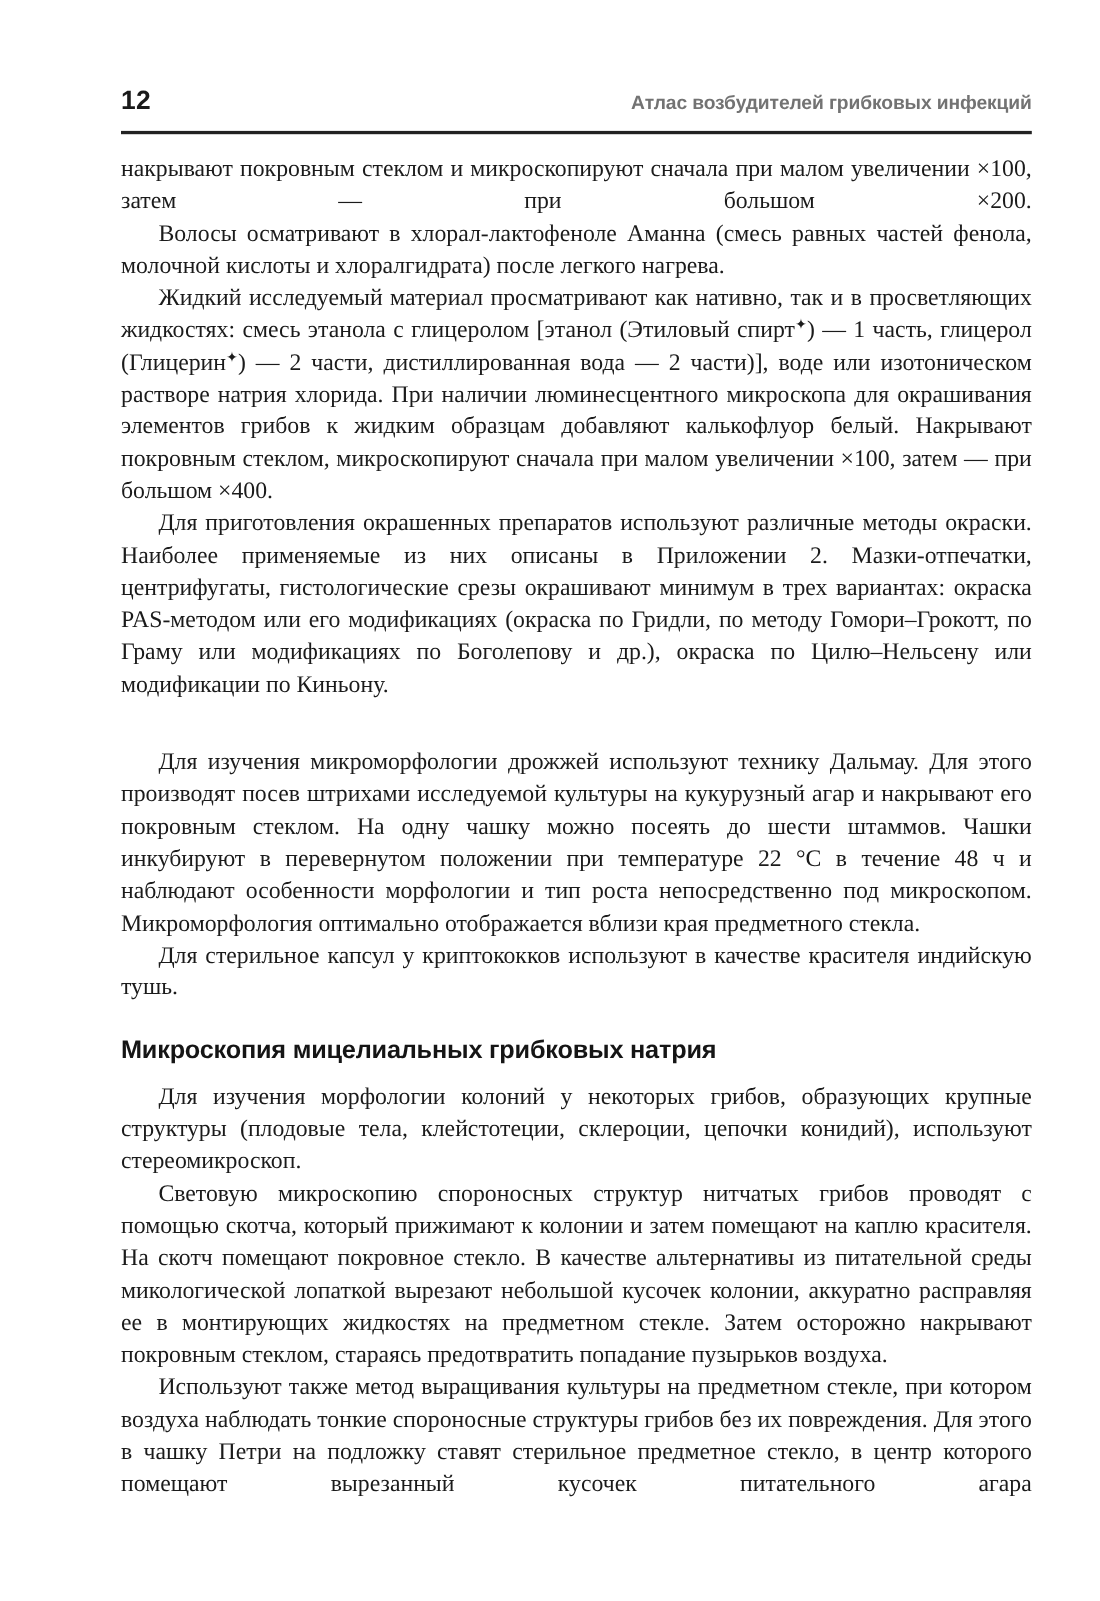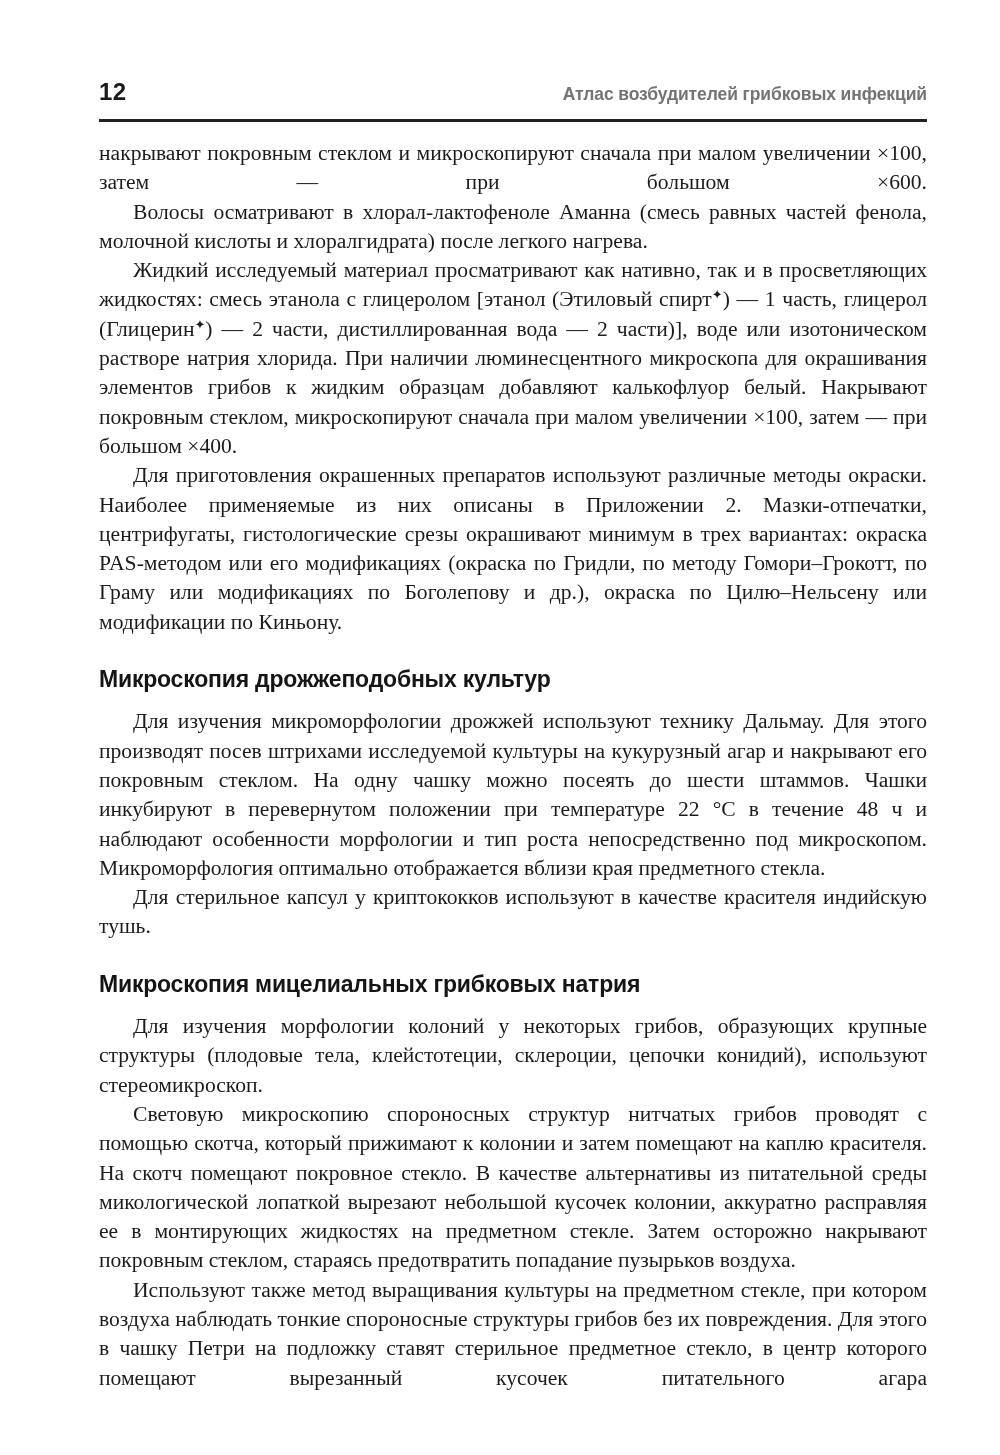--- a/index.html
+++ b/index.html
@@ -10,21 +10,21 @@
   .page {
     position: relative;
     width: 1000px;
     height: 1455px;
     background: #ffffff;
     overflow: hidden;
     box-sizing: border-box;
   }
   .content {
     position: absolute;
-    left: 99px;
+    left: 110px;
     top: 78px;
     width: 828px;
   }
   
   .runhead {
     display: flex;
     align-items: baseline;
     justify-content: space-between;
     font-family: "Liberation Sans", sans-serif;
     height: 30px;
@@ -103,30 +103,29 @@
 
     <div class="runhead">
       <span class="runhead-page">12</span>
       <span class="runhead-title">Атлас возбудителей грибковых инфекций</span>
     </div>
 
     <div class="rule"></div>
 
     <div class="body-block">
 
-      <p class="para cont full-justify">накрывают покровным стеклом и микроскопируют сначала при малом увеличении ×100, затем — при большом ×600.</p>
+      <p class="para cont full-justify">накрывают покровным стеклом и микроскопируют сначала при малом увеличении ×100, затем — при большом ×200.</p>
 
       <p class="para">Волосы осматривают в хлорал-лактофеноле Аманна (смесь равных частей фенола, молочной кислоты и хлоралгидрата) после легкого нагрева.</p>
 
       <p class="para">Жидкий исследуемый материал просматривают как нативно, так и в просветляющих жидкостях: смесь этанола с глицеролом [этанол (Этиловый спирт<span class="star">✦</span>) — 1 часть, глицерол (Глицерин<span class="star">✦</span>) — 2 части, дистиллированная вода — 2 части)], воде или изотоническом растворе натрия хлорида. При наличии люминесцентного микроскопа для окрашивания элементов грибов к жидким образцам добавляют калькофлуор белый. Накрывают покровным стеклом, микроскопируют сначала при малом увеличении ×100, затем — при большом ×400.</p>
 
       <p class="para">Для приготовления окрашенных препаратов используют различные методы окраски. Наиболее применяемые из них описаны в Приложении 2. Мазки-отпечатки, центрифугаты, гистологические срезы окрашивают минимум в трех вариантах: окраска PAS-методом или его модификациях (окраска по Гридли, по методу Гомори–Грокотт, по Граму или модификациях по Боголепову и др.), окраска по Цилю–Нельсену или модификации по Киньону.</p>
 
       <div class="h-spacer-top"></div>
-      <h2 class="heading">Микроскопия дрожжеподобных культур</h2>
       <div class="h-spacer-bottom"></div>
 
       <p class="para">Для изучения микроморфологии дрожжей используют технику Дальмау. Для этого производят посев штрихами исследуемой культуры на кукурузный агар и накрывают его покровным стеклом. На одну чашку можно посеять до шести штаммов. Чашки инкубируют в перевернутом положении при температуре 22 °C в течение 48 ч и наблюдают особенности морфологии и тип роста непосредственно под микроскопом. Микроморфология оптимально отображается вблизи края предметного стекла.</p>
 
       <p class="para">Для стерильное капсул у криптококков используют в качестве красителя индийскую тушь.</p>
 
       <div class="h-spacer-top"></div>
       <h2 class="heading">Микроскопия мицелиальных грибковых натрия</h2>
       <div class="h-spacer-bottom"></div>
 

